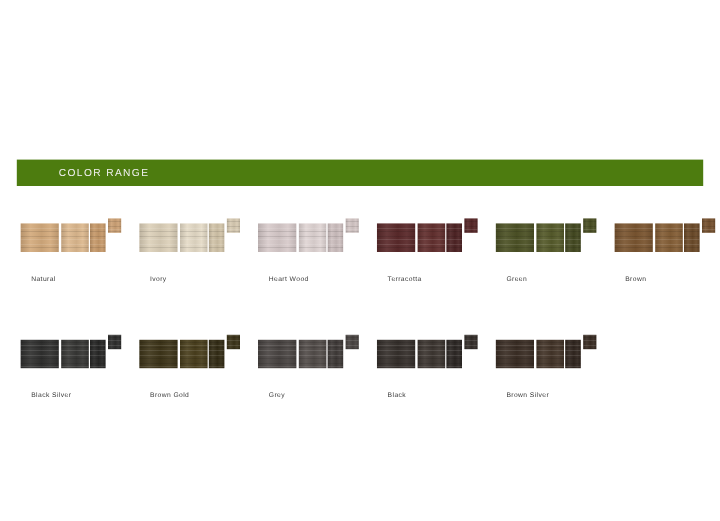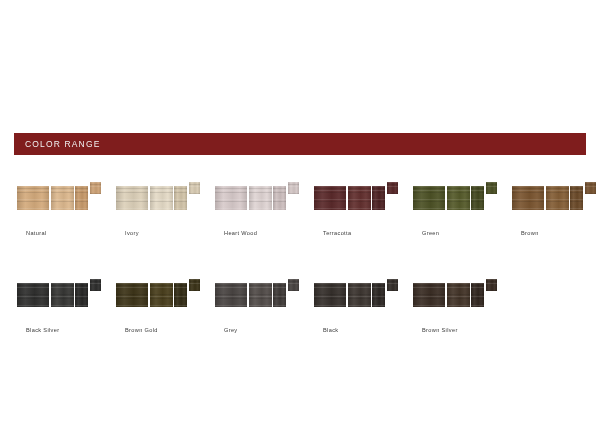--- a/index.html
+++ b/index.html
@@ -21,23 +21,24 @@
     background: #ffffff;
   }
 
   
   .header-bar {
     position: absolute;
     left: 14px;
     top: 133px;
     width: 572px;
     height: 22px;
-    background: #7f1d1d;
+    background: #4d7c0f;
     display: flex;
     align-items: center;
+    padding-left: 24px;
   }
   .header-title {
     color: #f2f2f2;
     font-size: 8.5px;
     letter-spacing: 1.15px;
     padding-left: 11px;
     font-weight: 400;
     white-space: nowrap;
   }
 

